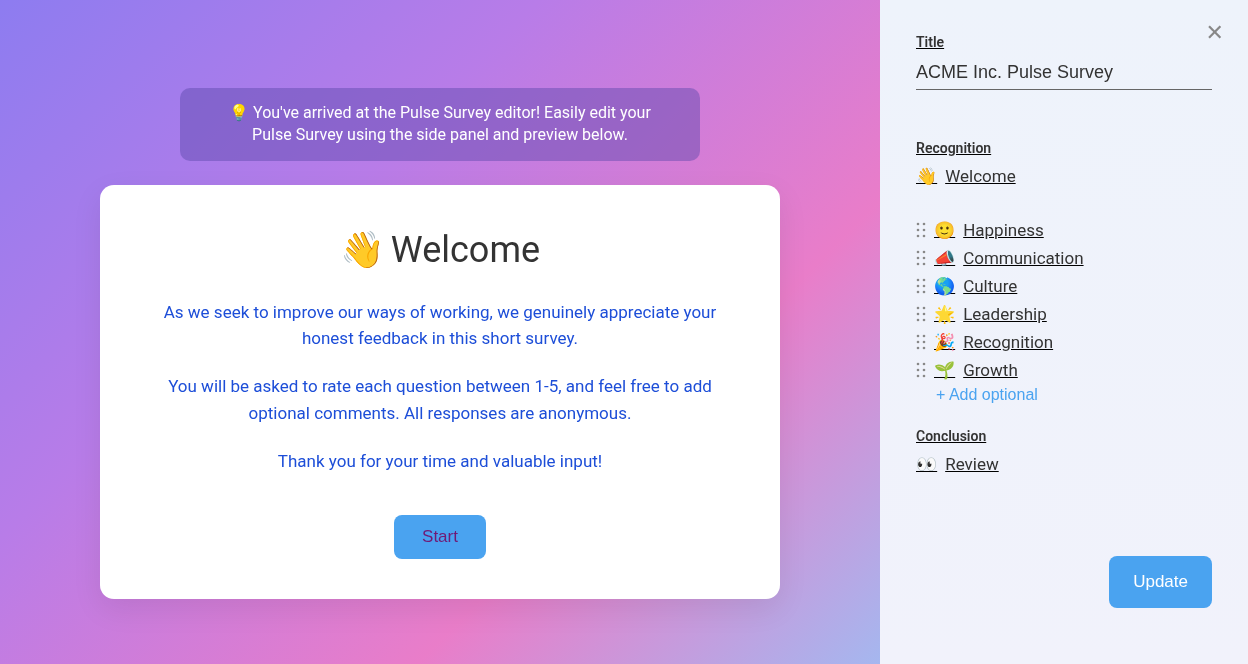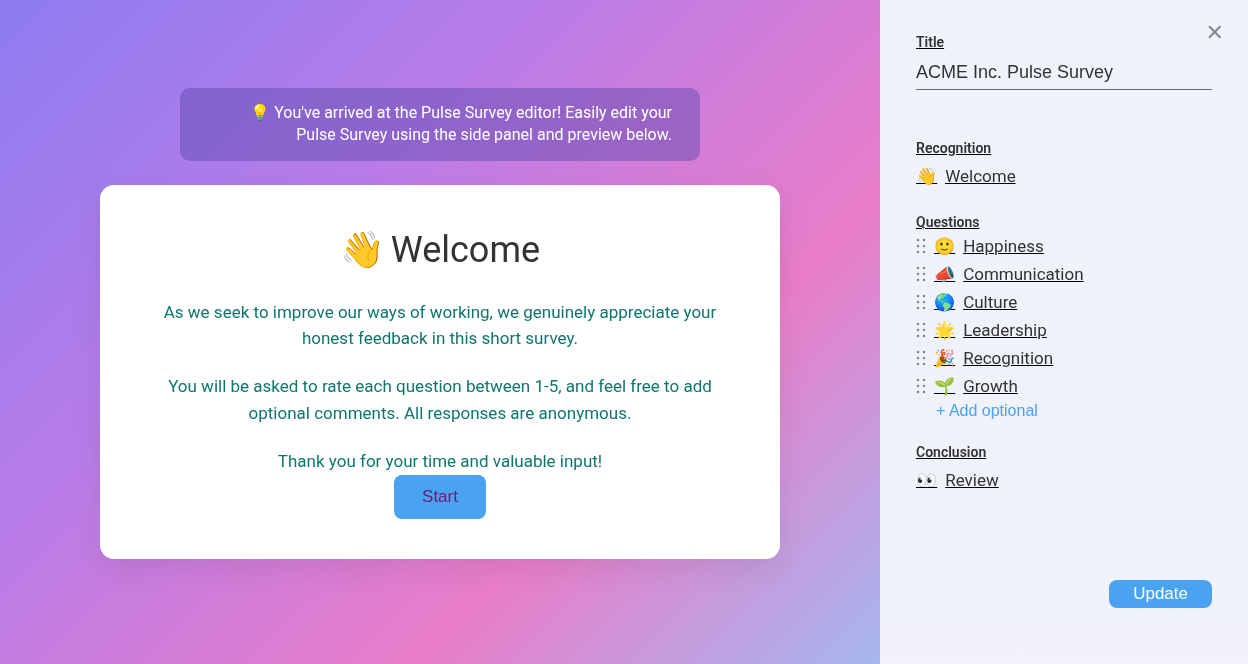--- a/index.html
+++ b/index.html
@@ -16,21 +16,21 @@
     }
     .banner {
       background: rgba(90, 70, 170, 0.45);
       color: #fff;
       padding: 14px 28px;
       border-radius: 10px;
       font-size: 16px;
       line-height: 1.4;
       margin-bottom: 24px;
       max-width: 520px;
-      text-align: right;
+      text-align: center;
     }
     .card {
       background: #fff;
       border-radius: 14px;
       width: 680px;
       padding: 44px 48px 40px;
       text-align: center;
       box-shadow: 0 10px 30px rgba(0,0,0,0.08);
     }
     .welcome-heading {
@@ -40,21 +40,22 @@
       margin-bottom: 28px;
       display: flex;
       align-items: center;
       justify-content: center;
       gap: 6px;
     }
     .welcome-heading .emoji { font-size: 36px; }
     .welcome-body {
       font-size: 17px;
       line-height: 1.55;
-      color: #0f766e;
+      color: #1d4ed8;
+      margin-bottom: 40px;
     }
     .welcome-body p { margin-bottom: 22px; }
     .welcome-body p:last-child { margin-bottom: 0; }
     .start-btn {
       background: #4aa3f0;
       color: #701a75;
       border: none;
       border-radius: 8px;
       font-size: 17px;
       padding: 12px 28px;
@@ -133,21 +134,21 @@
     }
     .update-btn {
       position: absolute;
       bottom: 56px;
       right: 36px;
       background: #4aa3f0;
       color: #fff;
       border: none;
       border-radius: 8px;
       font-size: 17px;
-      padding: 4px 24px;
+      padding: 16px 24px;
       cursor: pointer;
     }
   </style>
 </head>
 <body>
 
 <div class="app">
 
   <div class="preview-area">
     <div class="banner">
@@ -181,21 +182,20 @@
 
     <div class="section">
       <div class="section-label">Recognition</div>
       <div class="intro-item">
         <span>👋</span>
         <span>Welcome</span>
       </div>
     </div>
 
     <div class="section">
-      <div class="section-label">Questions</div>
       <div class="question-list" id="question-list">
           <div class="question-item">
             <span class="drag-handle">
               <svg width="10" height="16" viewBox="0 0 10 16" fill="currentColor">
                 <circle cx="2" cy="2" r="1.3"></circle>
                 <circle cx="8" cy="2" r="1.3"></circle>
                 <circle cx="2" cy="8" r="1.3"></circle>
                 <circle cx="8" cy="8" r="1.3"></circle>
                 <circle cx="2" cy="14" r="1.3"></circle>
                 <circle cx="8" cy="14" r="1.3"></circle>

